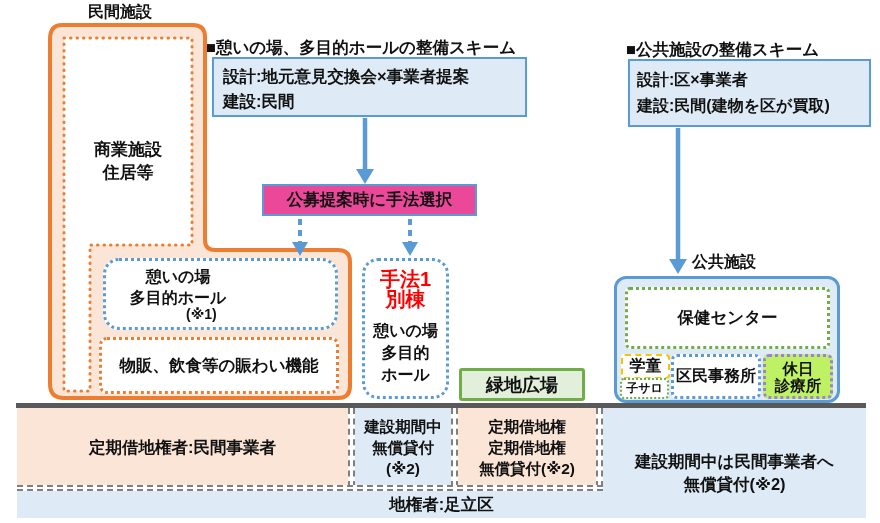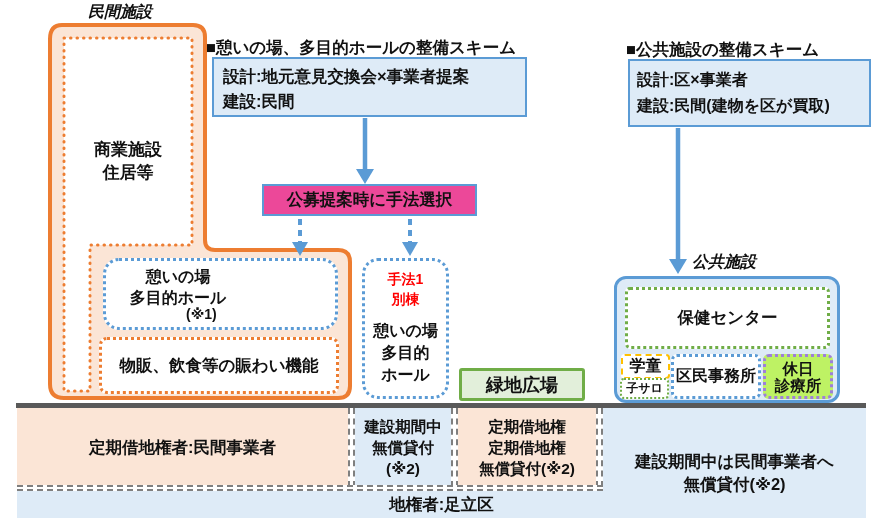--- a/index.html
+++ b/index.html
@@ -7,21 +7,21 @@
     position:relative;width:880px;height:523px;background:#fff;overflow:hidden;
     font-family:"Liberation Sans","DejaVu Sans",sans-serif;
     color:#111;font-weight:bold;
   }
   #stage *{box-sizing:border-box;}
   .abs{position:absolute;}
   .svg-layer{position:absolute;left:0;top:0;pointer-events:none;}
   .ctr{display:flex;align-items:center;justify-content:center;text-align:center;}
   .col{display:flex;flex-direction:column;align-items:center;justify-content:center;text-align:center;}
 
-  .plain-label{font-size:16px;white-space:nowrap;font-style:italic;}
+  .plain-label{font-size:16px;white-space:nowrap;}
   .hdr{font-size:16.5px;white-space:nowrap;}
 
   .scheme-box{background:#DEEBF7;border:2px solid #5B9BD5;font-size:16.5px;line-height:25px;padding:5px 9px;white-space:nowrap;}
   .selection-box{background:#ec4899;border:2px solid #5B9BD5;font-size:16.5px;}
 
   .dotted-blue{background:#fff;border:3px dotted #5B9BD5;border-radius:16px;}
   .dotted-orange{background:#fff;border:3px dotted #ED7D31;border-radius:8px;}
   .dotted-green{background:#fff;border:3px dotted #70AD47;border-radius:5px;}
   .dashed-yellow{background:#fff;border:2.5px dashed #FFC000;border-radius:4px;}
   .dotted-green-sm{background:#fff;border:2.5px dotted #70AD47;border-radius:4px;}
@@ -76,21 +76,21 @@
     <div class="abs col" style="left:6px;top:5px;width:132px;font-size:16px;line-height:21px;">
       <span>憩いの場</span>
       <span>多目的ホール</span>
     </div>
     <div class="abs" style="left:80px;top:45px;font-size:14px;">(※1)</div>
   </div>
 
   <div class="abs dotted-orange ctr" style="left:99px;top:337px;width:240px;height:57px;font-size:16.5px;">物販、飲食等の賑わい機能</div>
 
   <div class="abs dotted-blue" style="left:362px;top:258px;width:87px;height:141px;">
-    <div class="col red-text" style="margin-top:8px;font-size:14px;line-height:20px;">
+    <div class="col red-text" style="margin-top:8px;font-size:20px;line-height:20px;">
       <span>手法1</span>
       <span>別棟</span>
     </div>
     <div class="col" style="margin-top:11px;font-size:16px;line-height:22px;">
       <span>憩いの場</span>
       <span>多目的</span>
       <span>ホール</span>
     </div>
   </div>
 

